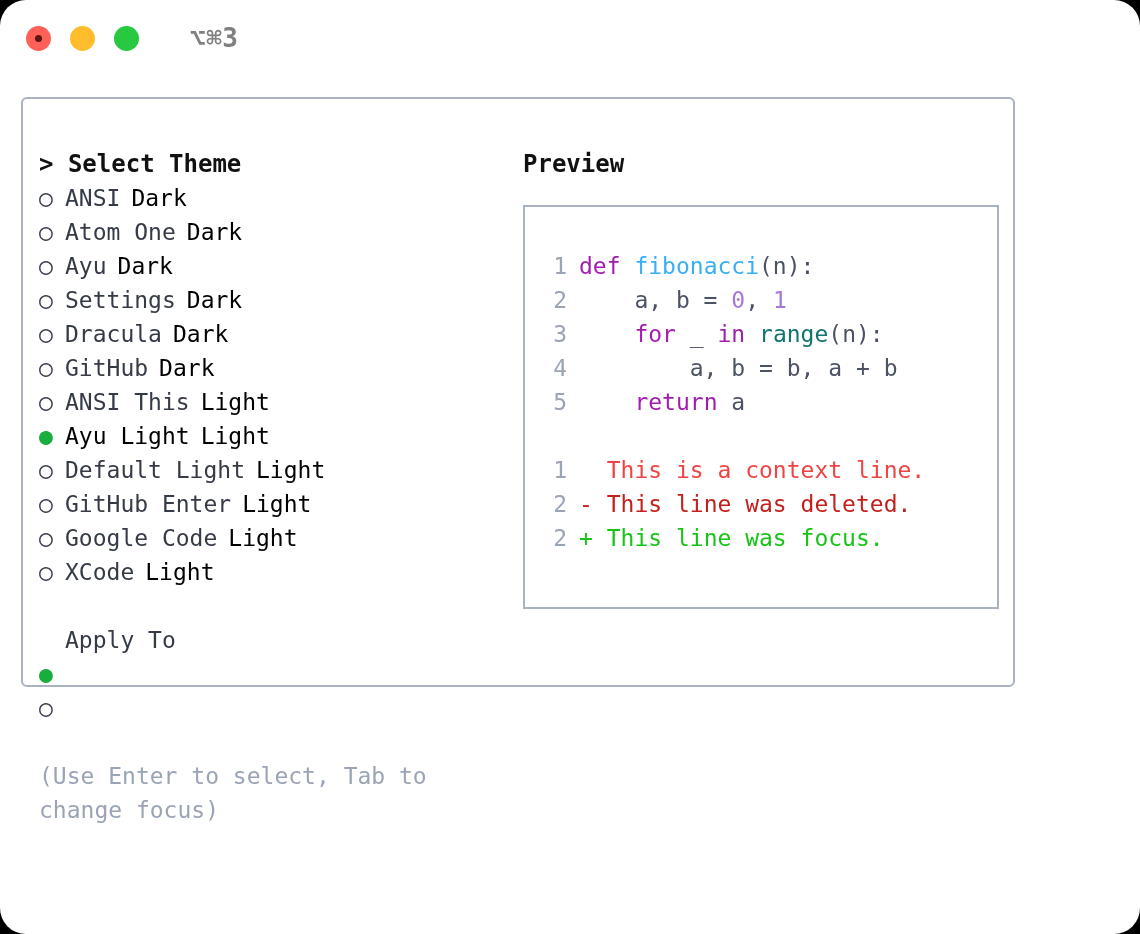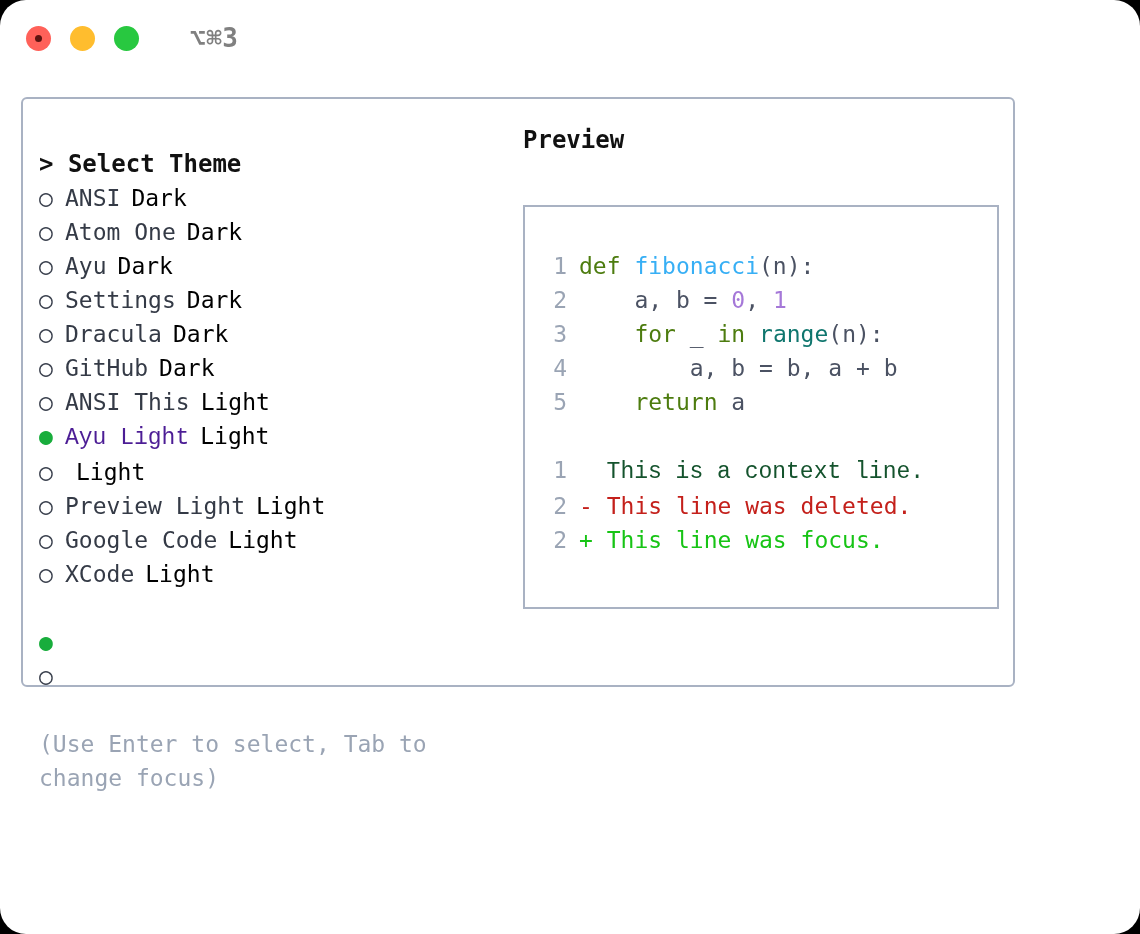--- a/index.html
+++ b/index.html
@@ -107,21 +107,21 @@
     display: inline-block;
     width: 26px;
     flex: 0 0 26px;
     font-size: 23px;
     line-height: 34px;
   }
   .marker.off { color: #3d4350; }
   .marker.on  { color: #18ad3c; }
 
   .opt-label { color: #343a46; }
-  .opt-row.selected .opt-label { color: #4c1d95; font-family: Liberation Mono, monospace; }
+  .opt-row.selected .opt-label { color: #000000; }
   .opt-tag {
     color: #000000;
     padding-left: 11px;
   }
 
   .spacer-sm { height: 34px; }
   .spacer-md { height: 34px; }
 
   .apply-head {
     font-size: 23px;
@@ -136,21 +136,21 @@
     color: #9aa4b4;
     line-height: 34px;
     width: 404px;
     white-space: normal;
     word-spacing: 0px;
   }
 
   
   #right-col {
     flex: 1;
-    padding: 24px 0 0 0;
+    padding: 48px 0 0 0;
     position: relative;
   }
   #preview-head {
     font-size: 24px;
     font-weight: bold;
     color: #111111;
     line-height: 34px;
     margin-left: 20px;
   }
   #preview-box {
@@ -175,27 +175,27 @@
   .lnum {
     display: inline-block;
     width: 24px;
     flex: 0 0 24px;
     text-align: right;
     color: #9aa4b4;
     margin-right: 12px;
   }
   .code-blank { height: 34px; }
 
-  .tok-kw    { color: #4d7c0f; }
+  .tok-kw    { color: #a21caf; }
   .tok-fn    { color: #37aff5; }
   .tok-plain { color: #4b5263; }
   .tok-num   { color: #a578d8; }
   .tok-call  { color: #0f766e; }
 
-  .diff-ctx { color: #14532d; font-family: Liberation Mono, monospace; }
+  .diff-ctx { color: #ef4444; }
   .diff-del { color: #c4201b; }
   .diff-add { color: #17c415; }
 </style>
 </head>
 <body>
 
 <div id="window">
 
   <div id="titlebar">
     <div class="dots">
@@ -215,28 +215,29 @@
 
         <div id="theme-list">
             <div class="opt-row"><span class="marker off">○</span><span class="opt-label">ANSI</span><span class="opt-tag">Dark</span></div>
             <div class="opt-row"><span class="marker off">○</span><span class="opt-label">Atom One</span><span class="opt-tag">Dark</span></div>
             <div class="opt-row"><span class="marker off">○</span><span class="opt-label">Ayu</span><span class="opt-tag">Dark</span></div>
             <div class="opt-row"><span class="marker off">○</span><span class="opt-label">Settings</span><span class="opt-tag">Dark</span></div>
             <div class="opt-row"><span class="marker off">○</span><span class="opt-label">Dracula</span><span class="opt-tag">Dark</span></div>
             <div class="opt-row"><span class="marker off">○</span><span class="opt-label">GitHub</span><span class="opt-tag">Dark</span></div>
             <div class="opt-row"><span class="marker off">○</span><span class="opt-label">ANSI This</span><span class="opt-tag">Light</span></div>
             <div class="opt-row selected"><span class="marker on">●</span><span class="opt-label">Ayu Light</span><span class="opt-tag">Light</span></div>
-            <div class="opt-row"><span class="marker off">○</span><span class="opt-tag">Light</span></div>
-            <div class="opt-row"><span class="marker off">○</span><span class="opt-label">Preview Light</span><span class="opt-tag">Light</span></div>
+            <div class="opt-row"><span class="marker off">○</span><span class="opt-label">Default Light</span><span class="opt-tag">Light</span></div>
+            <div class="opt-row"><span class="marker off">○</span><span class="opt-label">GitHub Enter</span><span class="opt-tag">Light</span></div>
             <div class="opt-row"><span class="marker off">○</span><span class="opt-label">Google Code</span><span class="opt-tag">Light</span></div>
             <div class="opt-row"><span class="marker off">○</span><span class="opt-label">XCode</span><span class="opt-tag">Light</span></div>
           </div>
 
         <div class="spacer-sm"></div>
 
+        <div class="apply-head">Apply To</div>
 
         <div id="apply-list">
             <div class="opt-row selected"><span class="marker on">●</span></div>
             <div class="opt-row"><span class="marker off">○</span></div>
           </div>
 
         <div class="spacer-md"></div>
 
         <div id="hint">(Use Enter to select, Tab to change focus)</div>
       </div>

